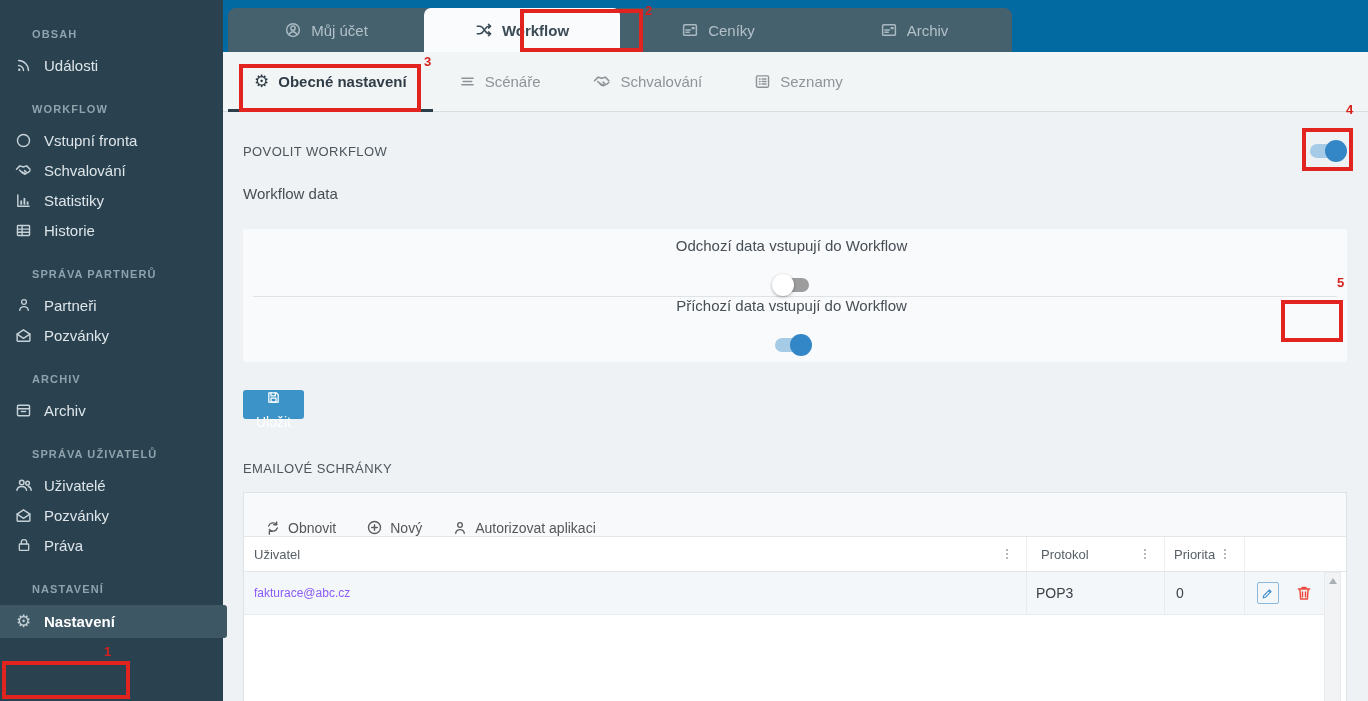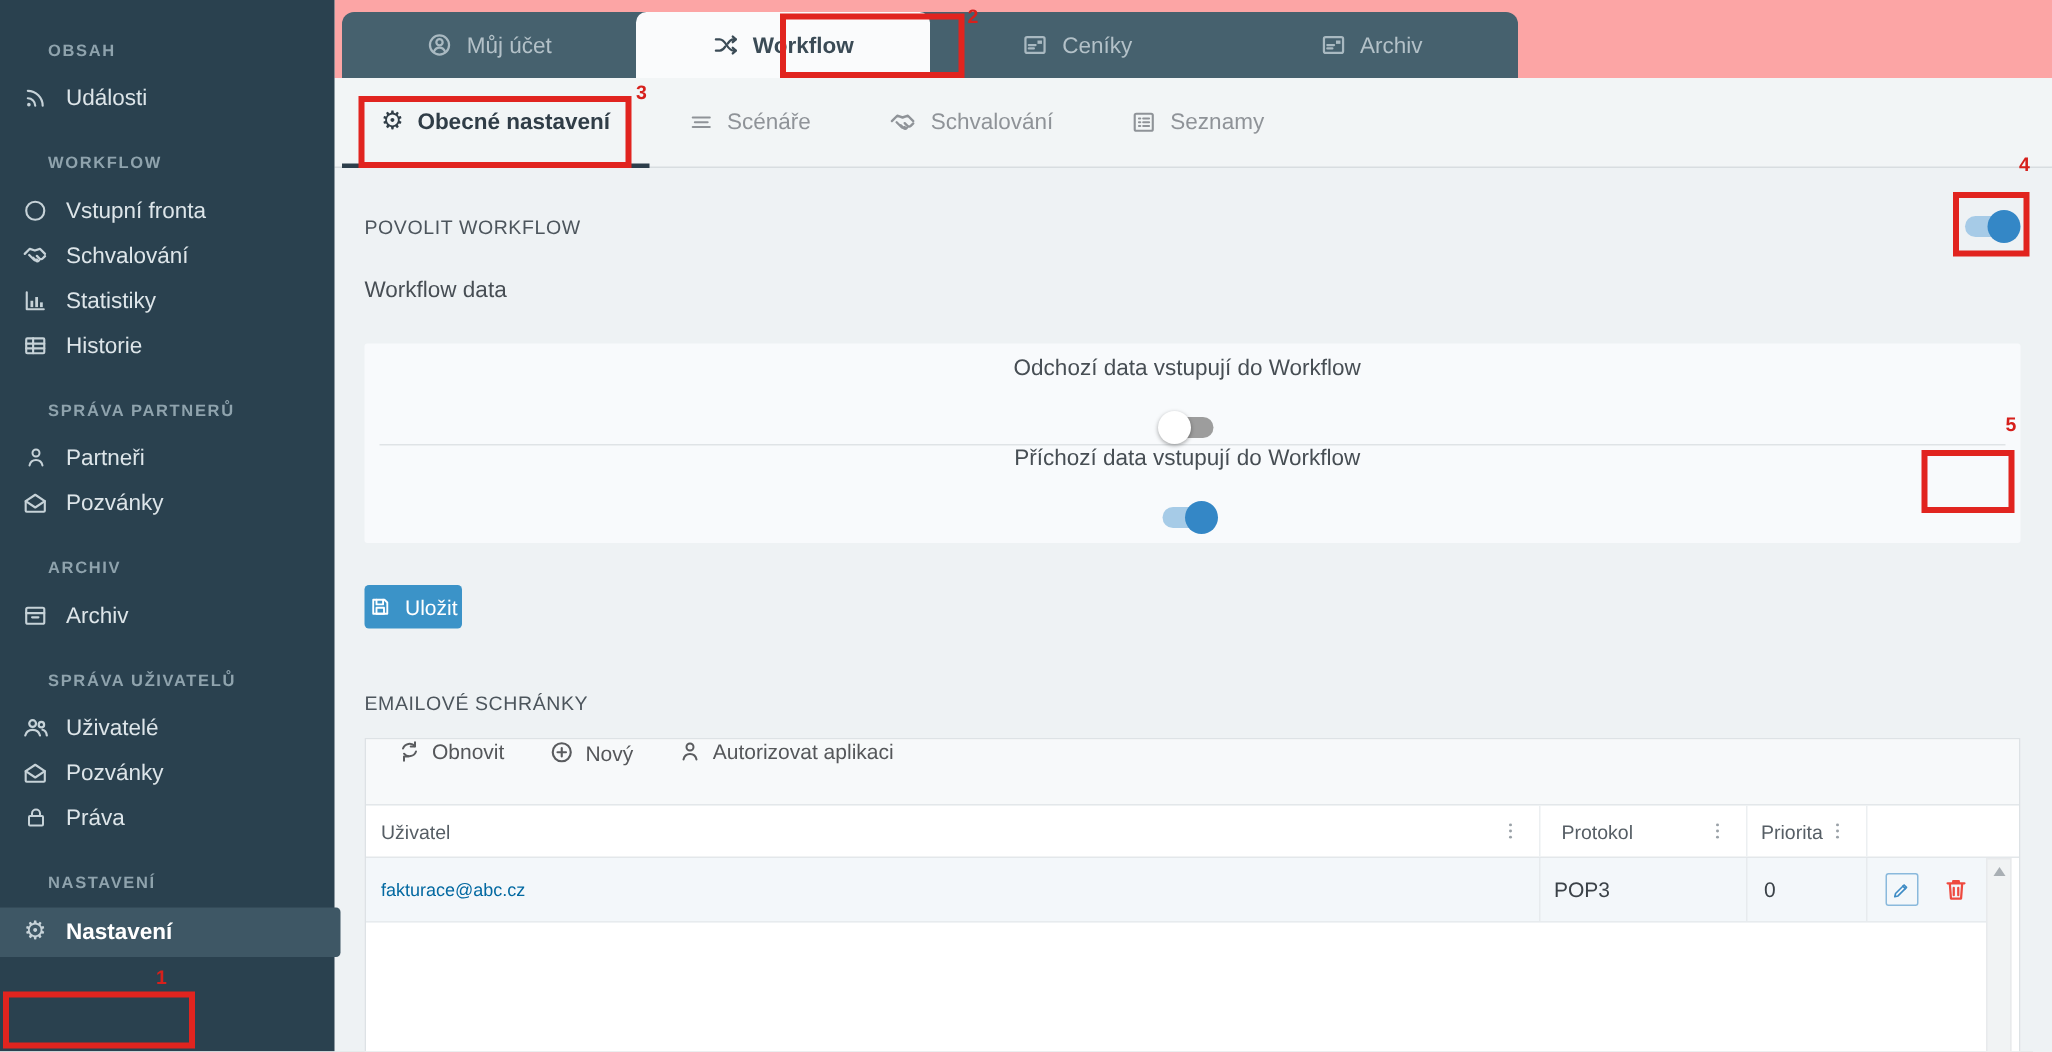--- a/index.html
+++ b/index.html
@@ -13,21 +13,21 @@
   .sec{margin-top:23px;}
   .sec:first-child{margin-top:28px;}
   .sec-title{padding:0 32px;margin-bottom:10px;font-size:11px;font-weight:700;letter-spacing:1.1px;color:#8fa3ad;}
   .side-item{height:30px;display:flex;align-items:center;gap:11px;padding:0 14px;font-size:15px;color:#dde5e9;cursor:pointer;}
   .side-item .sicon{width:19px;display:flex;justify-content:center;color:#c6d2d8;}
   .side-item.active{height:33px;margin-top:6px;width:199px;background:#3e5765;border-radius:0 3px 3px 0;
                     color:#ffffff;font-weight:700;}
   .glyph{font-family:"DejaVu Sans",sans-serif;font-size:17px;line-height:1;}
 
   
-  .topbar{position:absolute;left:223px;top:0;width:1145px;height:52px;background:#fca5a5;z-index:1;}
+  .topbar{position:absolute;left:223px;top:0;width:1145px;height:52px;background:#0369a1;z-index:1;}
   .tabgroup{margin:8px 0 0 5px;width:784px;height:44px;background:#46616e;border-radius:8px 8px 0 0;display:flex;}
   .tab{flex:1;display:flex;align-items:center;justify-content:center;gap:9px;font-size:15px;color:#b3c1c8;cursor:pointer;}
   .tab .ticon{color:#a9b9c1;}
   .tab.active{background:#fafbfc;border-radius:7px 7px 0 0;color:#3b4b56;font-weight:600;}
   .tab.active .ticon{color:#3b4b56;}
 
   
   .subtabs{position:absolute;left:223px;top:52px;width:1145px;height:59px;background:#f2f5f6;
            border-bottom:1px solid #d8dde0;display:flex;align-items:stretch;z-index:1;}
   .subtab{position:relative;display:flex;align-items:center;gap:9px;padding:0 26px;font-size:15px;color:#8f9398;cursor:pointer;}
@@ -49,46 +49,46 @@
 
   
   .toggle{position:relative;width:40px;height:22px;flex:0 0 auto;cursor:pointer;}
   .toggle .track{position:absolute;left:3px;right:3px;top:4px;bottom:4px;border-radius:8px;}
   .toggle .knob{position:absolute;top:0;width:22px;height:22px;border-radius:50%;}
   .toggle.on .track{background:#a6cbe7;}
   .toggle.on .knob{right:0;background:#3487c6;}
   .toggle.off .track{background:#9d9d9d;}
   .toggle.off .knob{left:0;background:#ffffff;box-shadow:0 1px 3px rgba(0,0,0,.35);}
 
-  .save-btn{margin-top:28px;display:inline-flex;align-items:center;gap:9px;height:29px;padding:0 3px;
+  .save-btn{margin-top:28px;display:inline-flex;align-items:center;gap:9px;height:29px;padding:0 13px;
             background:#3b93c8;color:#fff;font-size:14px;border:none;border-radius:3px;cursor:pointer;
-            font-family:inherit;}
+            font-family:inherit;flex-direction:column;}
   .email-title{margin-top:42px;font-size:13px;letter-spacing:.4px;color:#4c555c;}
 
   .panel2{margin-top:16px;background:#ffffff;border:1px solid #dde2e5;height:300px;}
-  .toolbar{height:43px;background:#f7f9fa;border-bottom:1px solid #e3e7ea;display:flex;align-items:flex-start;
+  .toolbar{height:43px;background:#f7f9fa;border-bottom:1px solid #e3e7ea;display:flex;align-items:flex-end;
            padding-left:15px;gap:18px;}
   .tool-btn{display:inline-flex;align-items:center;gap:7px;font-size:14px;color:#55575a;background:none;border:none;
             cursor:pointer;font-family:inherit;padding:0 6px;}
   .tool-btn .tbicon{color:#5a5c5f;}
 
   .thead{display:flex;height:34px;align-items:center;border-bottom:1px solid #e3e7ea;font-size:13px;color:#565e65;}
   .th{display:flex;align-items:center;height:100%;box-sizing:border-box;}
   .th-user{flex:1;padding-left:10px;}
   .th-prot{width:138px;border-left:1px solid #eceff1;padding-left:14px;gap:14px;}
   .th-prio{width:80px;border-left:1px solid #eceff1;padding-left:9px;}
   .th-act{width:80px;border-left:1px solid #eceff1;}
   .th-gap{width:22px;}
   .col-menu{margin-left:auto;margin-right:12px;color:#9aa1a7;cursor:pointer;display:flex;}
 
   .tbody{position:relative;height:222px;}
   .trow{display:flex;height:42px;align-items:center;background:#f3f7fa;border-bottom:1px solid #e7ebee;
         margin-right:22px;}
   .td{display:flex;align-items:center;height:100%;box-sizing:border-box;}
-  .td-user{flex:1;padding-left:10px;font-size:12px;color:#0369a1;}
+  .td-user{flex:1;padding-left:10px;font-size:12px;color:#8b5cf6;}
   .td-prot{width:138px;border-left:1px solid #e7ebee;padding-left:9px;font-size:14px;color:#3b4248;}
   .td-prio{width:80px;border-left:1px solid #e7ebee;padding-left:11px;font-size:14px;color:#3b4248;}
   .td-act{width:80px;border-left:1px solid #e7ebee;justify-content:center;gap:16px;}
   .edit-btn{width:22px;height:22px;box-sizing:border-box;border:1px solid #8ab9dc;border-radius:2px;background:transparent;
             display:flex;align-items:center;justify-content:center;color:#3f8cc5;cursor:pointer;padding:0;}
   .del-btn{background:none;border:none;color:#ee4a3f;cursor:pointer;padding:0;display:flex;}
 
   .vscroll{position:absolute;right:5px;top:0;bottom:-45px;width:17px;background:#f1f3f4;border:1px solid #e8eaec;
            box-sizing:border-box;cursor:pointer;}
   .vscroll .arrow-up{margin:5px auto 0 auto;width:0;height:0;border-left:4px solid transparent;

